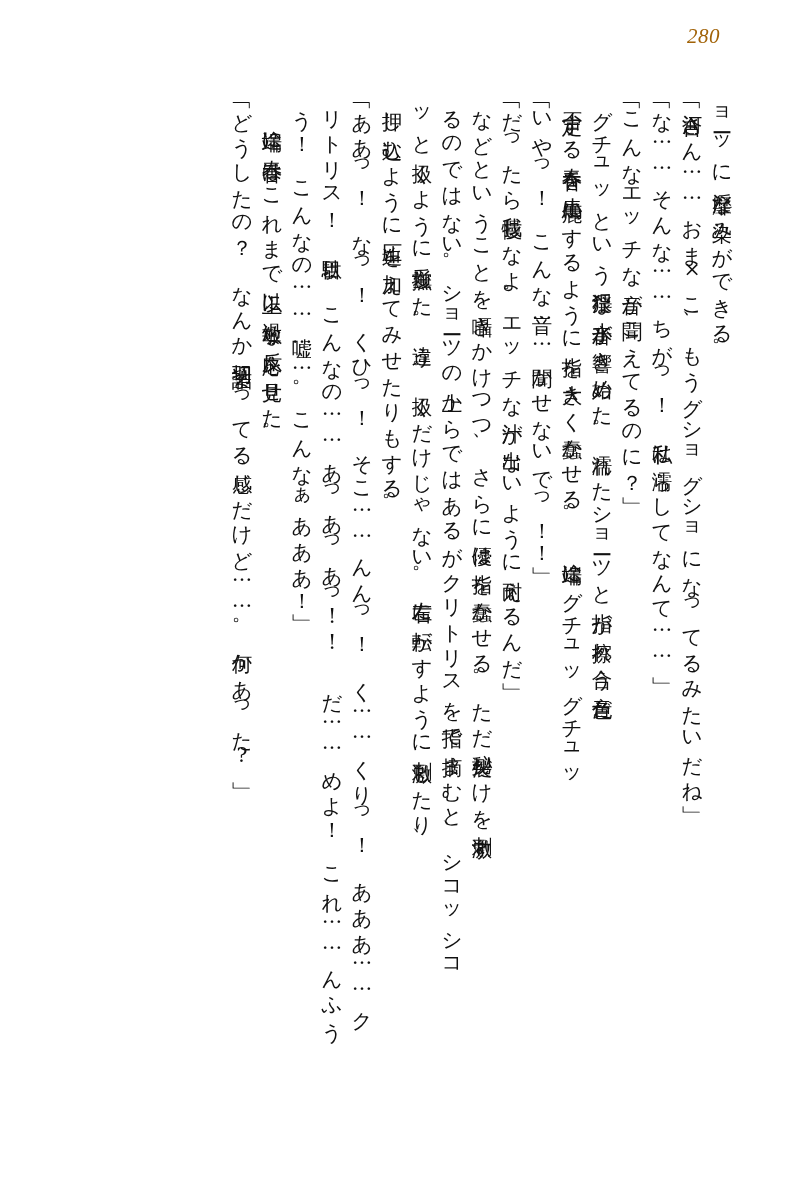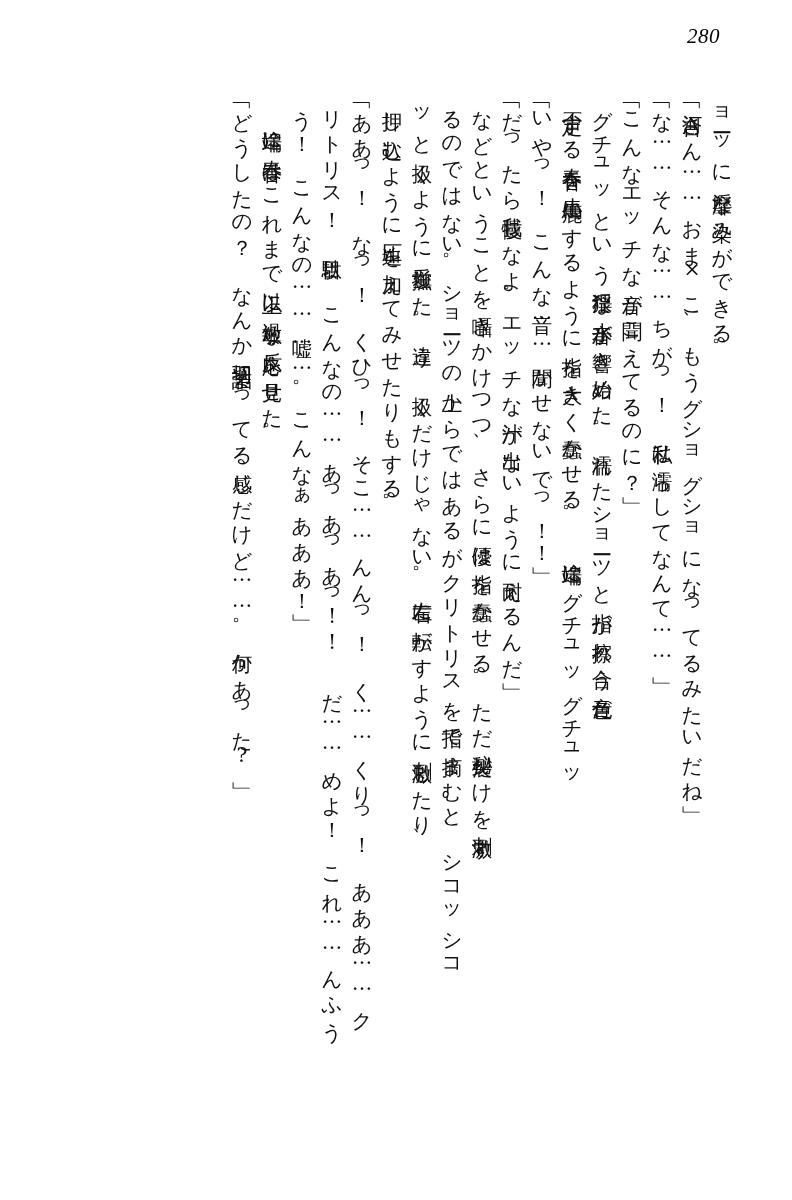--- a/index.html
+++ b/index.html
@@ -23,21 +23,21 @@
     background: #ffffff;
   }
   .page-number {
     position: absolute;
     top: 24px;
     right: 72px;
     font-family: "Liberation Serif", "DejaVu Serif", serif;
     font-style: italic;
     font-size: 21px;
     letter-spacing: 0.5px;
-    color: #000000;
+    color: #a16207;
   }
   .text-block {
     position: absolute;
     top: 96px;
     left: 36px;
     right: 60px;
     height: 1040px;
     display: flex;
     flex-direction: row-reverse;
     justify-content: flex-start;

